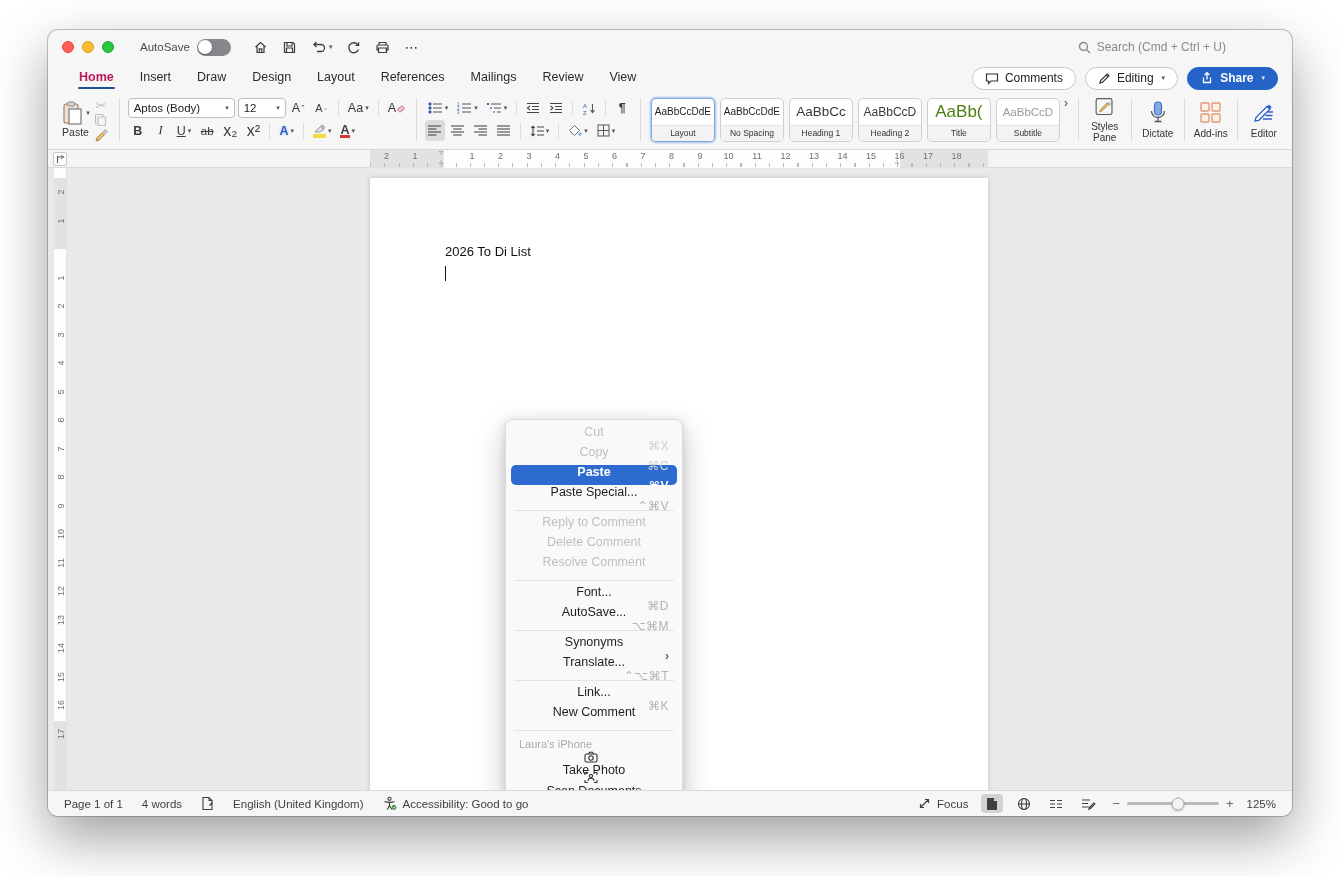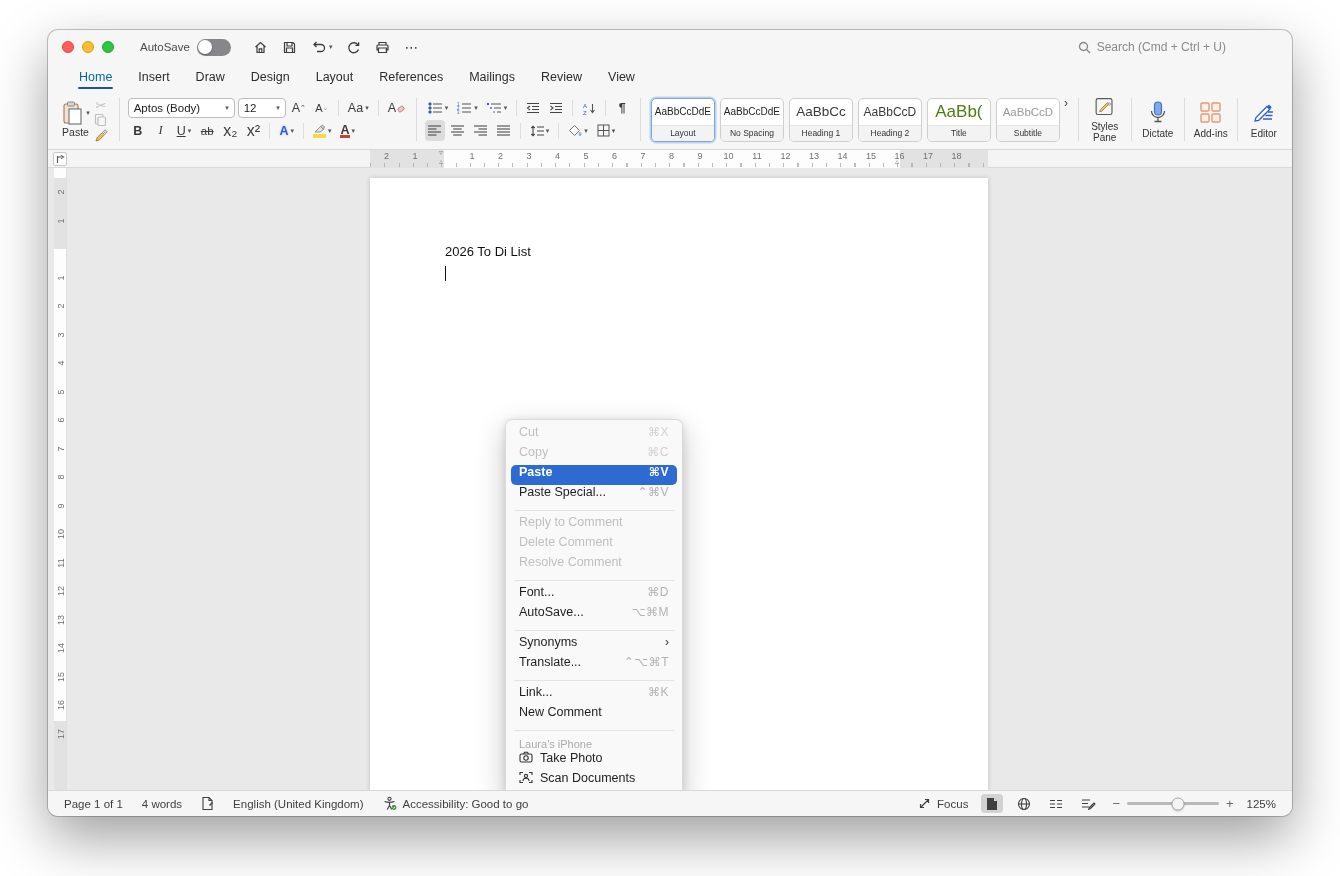--- a/index.html
+++ b/index.html
@@ -20,21 +20,21 @@
   .tb-btn { display:flex; align-items:center; padding:2px 4px; border-radius:4px; color:#3c3c3c; }
   .tb-btn svg { display:block; }
   .chev { font-size:7px; color:#555; margin-left:2px; }
   .doc-title { position:absolute; left:0; right:0; text-align:center; font-size:12.5px; color:#222; pointer-events:none; }
   .search { position:absolute; right:66px; display:flex; align-items:center; gap:6px; font-size:12px; color:#8a8a8a; }
 
   
   .tabrow { height:28px; flex:0 0 28px; display:flex; align-items:center; padding:0 14px 0 20px; position:relative; }
   .tabs { display:flex; gap:4px; }
   .tab { font-size:12.5px; color:#2c2c2c; padding:4px 11px 6px; position:relative; }
-  .tab.active { font-weight:400; color:#0369a1; }
+  .tab.active { font-weight:700; color:#be185d; }
   .tab.active::after { content:""; position:absolute; left:10px; right:10px; bottom:1px; height:2.5px; background:#20529c; border-radius:2px; }
   .tabrow-right { margin-left:auto; display:flex; gap:9px; align-items:center; }
   .pill { display:flex; align-items:center; gap:6px; height:23px; padding:0 12px; border:1px solid #c7c7c7; border-radius:13px; background:#fff; font-size:12px; color:#222; }
   .pill svg { display:block; }
   .pill.share { background:#2563c9; border-color:#2563c9; color:#fff; font-weight:600; }
   .pill.share .chev{ color:#dce7f8; }
 
   
   .ribbon { height:58px; flex:0 0 58px; display:flex; align-items:stretch; padding:4px 10px 6px 12px; border-bottom:1px solid #d7d7d7; }
   .vdiv { width:1px; background:#dcdcdc; margin:2px 8px; }
@@ -85,21 +85,21 @@
   .vruler .mzone { position:absolute; left:0; right:0; background:#e2e2e2; }
   .vnum { position:absolute; left:1px; width:11px; font-size:9px; color:#6f6f6f; transform:rotate(-90deg); text-align:center; }
   .page { position:absolute; left:322px; top:10px; width:618px; bottom:-4px; background:#fff; box-shadow:0 0 5px rgba(0,0,0,.18); }
   .doc-heading { position:absolute; left:75px; top:66px; font-size:13px; color:#111; }
   .caret { position:absolute; left:75px; top:88px; width:1px; height:15px; background:#111; }
 
   
   .ctxmenu { position:absolute; left:457px; top:251px; width:178px; background:rgba(249,249,249,.97);
     border:1px solid rgba(0,0,0,.12); border-radius:7px; box-shadow:0 10px 30px rgba(0,0,0,.22), 0 2px 8px rgba(0,0,0,.12);
     padding:5px 0 6px; }
-  .mi { display:flex; height:20px; padding:0 13px; font-size:12.5px; color:#1e1e1e; }
+  .mi { display:flex; align-items:center; height:20px; padding:0 13px; font-size:12.5px; color:#1e1e1e;flex-direction:column; }
   .mi .sc { margin-left:auto; color:#b2b2b2; letter-spacing:.5px; font-size:12px; }
   .mi .sub { margin-left:auto; color:#333; font-size:12px; }
   .mi.dis { color:#bfbfbf; } .mi.dis .sc { color:#d0d0d0; }
   .mi.hl { background:#2e6bd0; color:#fff; font-weight:600; border-radius:5px; margin:0 5px; padding:0 8px; }
   .mi.hl .sc { color:#fff; font-weight:600; }
   .msep { height:1px; background:#e3e3e3; margin:4.5px 8px; }
   .msection { font-size:11px; color:#ababab; padding:3px 13px 2px; height:16px; }
   .mi .micon { display:flex; width:15px; margin-right:6px; color:#333; }
 
   
@@ -177,20 +177,42 @@
         <div class="tab active">Home</div>
         <div class="tab">Insert</div>
         <div class="tab">Draw</div>
         <div class="tab">Design</div>
         <div class="tab">Layout</div>
         <div class="tab">References</div>
         <div class="tab">Mailings</div>
         <div class="tab">Review</div>
         <div class="tab">View</div>
       </div>
+    <div class="tabrow-right">
+      <div class="pill">
+        <svg width="14" height="13" viewBox="0 0 14 13" fill="none" stroke="#333" stroke-width="1.2">
+            <path d="M1.5 2 h11 v7 h-6.5 l-2.5 2.5 v-2.5 h-2 z"></path>
+          </svg>
+        <span>Comments</span>
+      </div>
+      <div class="pill">
+        <svg width="13" height="13" viewBox="0 0 13 13" fill="none" stroke="#333" stroke-width="1.2">
+            <path d="M2 11 L2.8 8.4 L9.2 2 L11 3.8 L4.6 10.2 z M8.2 3 l1.8 1.8"></path>
+          </svg>
+        <span>Editing</span>
+        <span class="chev">▾</span>
+      </div>
+      <div class="pill share">
+        <svg width="14" height="14" viewBox="0 0 14 14" fill="none" stroke="#fff" stroke-width="1.3">
+            <path d="M3.5 6.5 v5 h7 v-5 M7 8.5 V1.8 M4.6 4 L7 1.6 L9.4 4"></path>
+          </svg>
+        <span>Share</span>
+        <span class="chev">▾</span>
+      </div>
+    </div>
   </div>
 
   <div class="ribbon">
 
     <div class="paste-big">
       <span style="display:flex;align-items:center;">
         <svg width="23" height="24" viewBox="0 0 23 24">
             <rect x="3" y="3" width="14" height="19" rx="2" fill="#efe1d3" stroke="#a5795a" stroke-width="1.1"></rect>
             <rect x="6.5" y="1" width="7" height="4" rx="1" fill="#d8d4cf" stroke="#8b8b8b"></rect>
             <rect x="8" y="8" width="12" height="15" fill="#fff" stroke="#6e6e6e" stroke-width="1.1"></rect>

